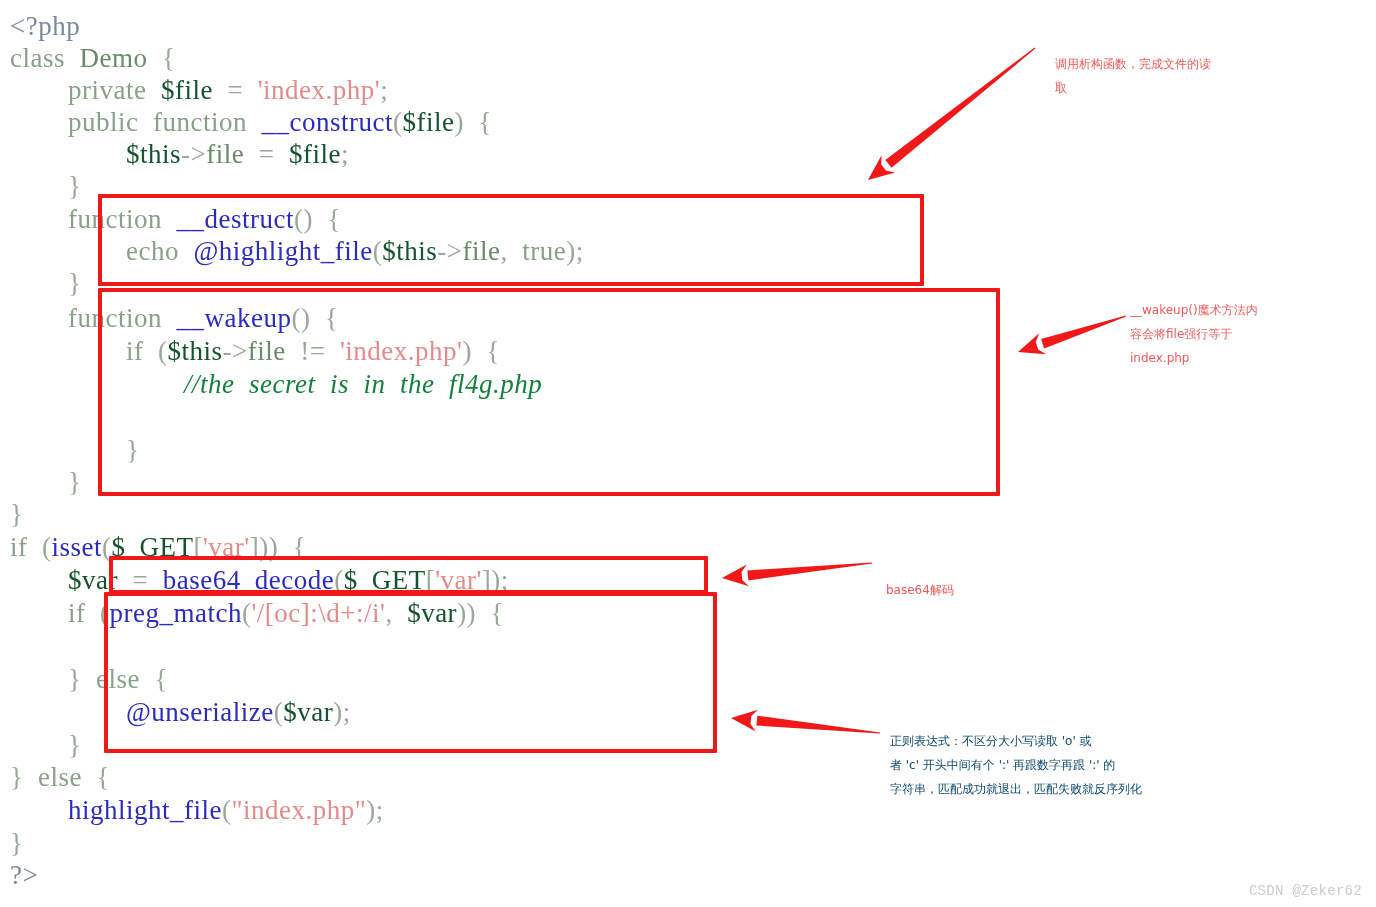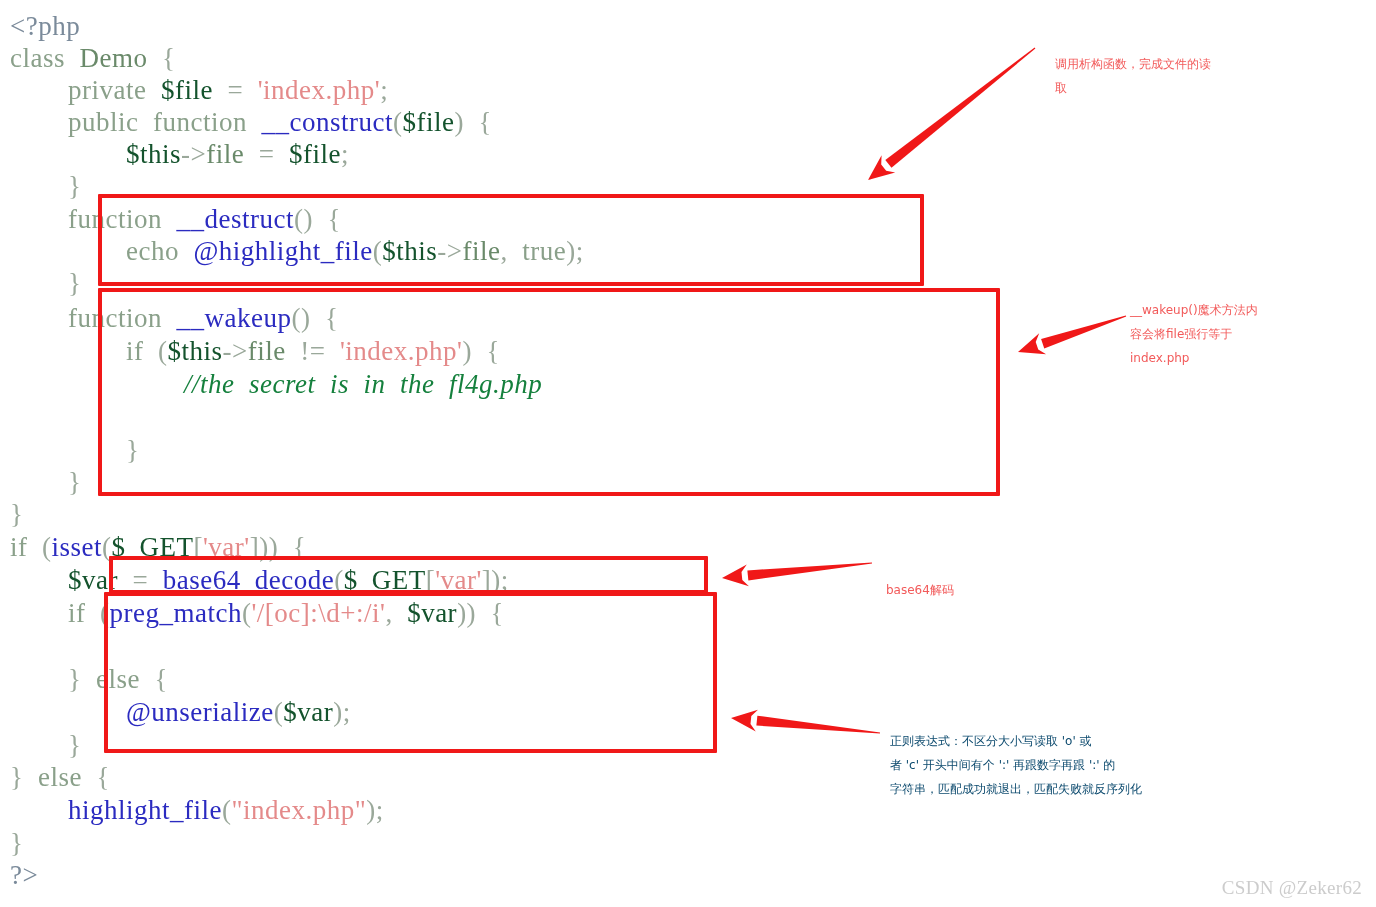--- a/index.html
+++ b/index.html
@@ -68,22 +68,22 @@
     line-height: 24px;
     white-space: pre-line;
   }
 
   
   #watermark {
     position: absolute;
     right: 14px;
     bottom: 8px;
     color: #cccccc;
-    font-family: Liberation Serif, serif;
-    font-size: 19px;
+    font-family: Liberation Mono, monospace;
+    font-size: 14px;
     letter-spacing: 0.3px;
   }
 </style>
 </head>
 <body>
 
 <div id="code-layer">
     <div class="code-line" style="top: 6px; left: 10px;"><span class="tok-tag">&lt;?php</span></div>
     <div class="code-line" style="top: 38px; left: 10px;"><span class="tok-kw">class</span><span class="tok-punct">  </span><span class="tok-default">Demo</span><span class="tok-punct">  {</span></div>
     <div class="code-line" style="top: 70px; left: 10px;"><span class="tok-punct">        </span><span class="tok-kw">private</span><span class="tok-punct">  </span><span class="tok-var">$file</span><span class="tok-punct">  =  </span><span class="tok-str">'index.php'</span><span class="tok-punct">;</span></div>

